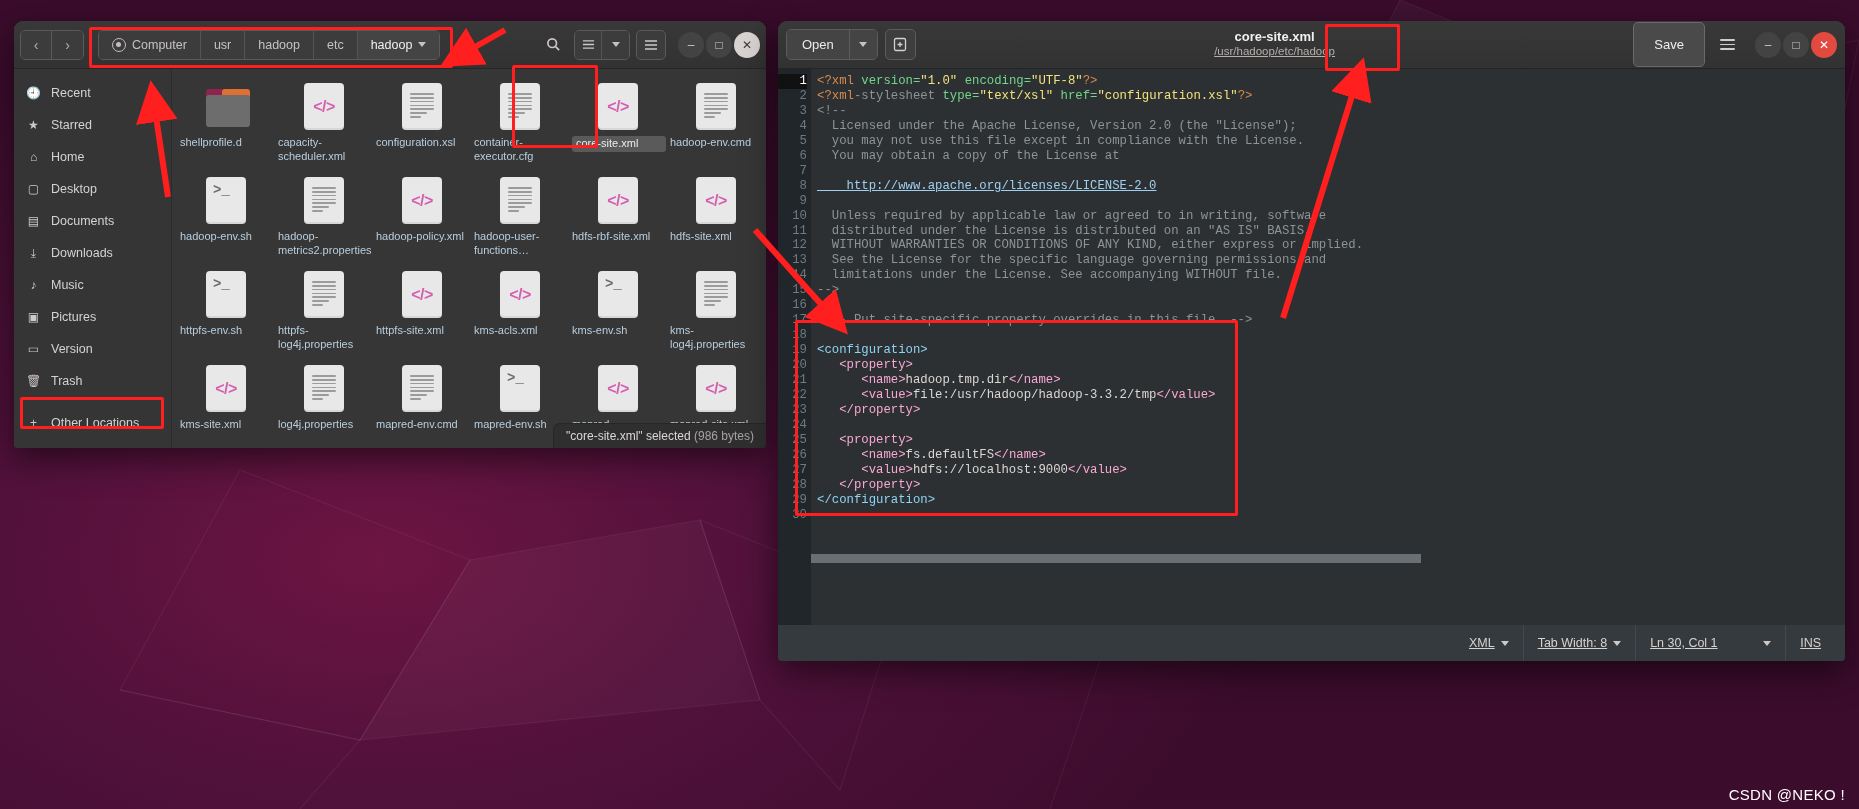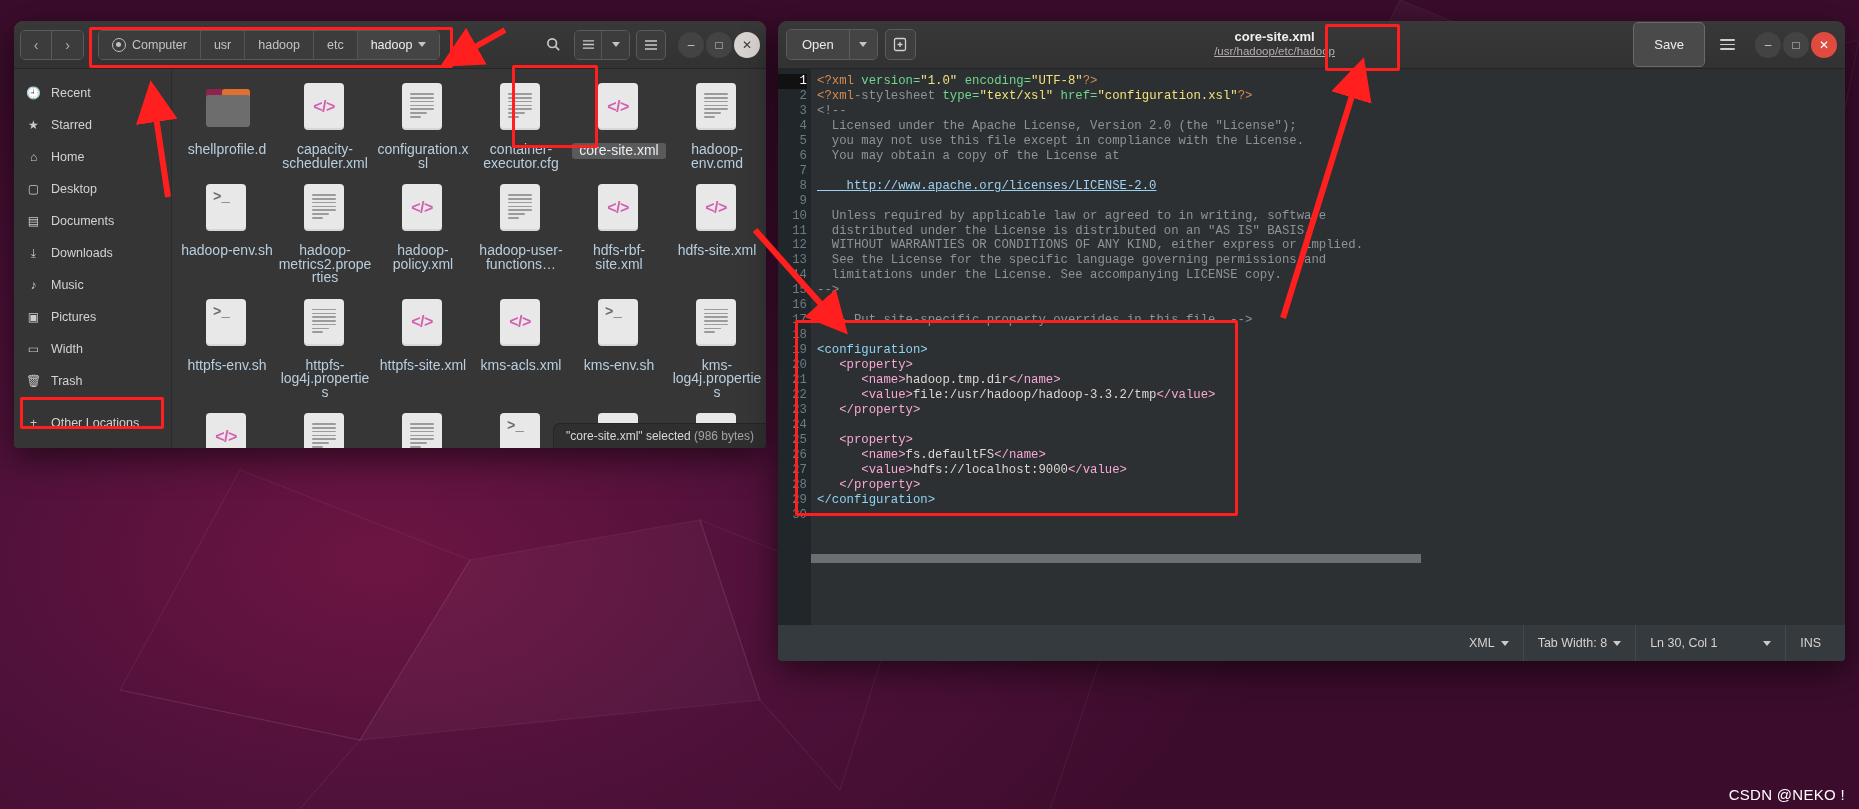--- a/index.html
+++ b/index.html
@@ -109,22 +109,22 @@
   .doc .lines i { display:block; height:1.6px; background:#9b9b9b; margin-bottom:2.2px; border-radius:1px;}
   .doc .lines i:nth-child(6){width:70%;}
   .doc .lines i:nth-child(7){width:46%;}
   .code { color:#d45fb0; font-size:16px; font-weight:700; letter-spacing:-.5px; font-family:"Liberation Sans",sans-serif;}
   .sh { color:#6b6b6b; font-size:14px; font-weight:700; align-self:flex-start; margin:5px 0 0 7px; font-family:"Liberation Mono",monospace;}
   .folder { width:44px;height:38px;position:relative;margin-top:6px;}
   .folder .tab { position:absolute;left:0;top:0;width:19px;height:8px;background:#8e2350;border-radius:3px 3px 0 0;}
   .folder .tab2{ position:absolute;left:16px;top:0;width:28px;height:8px;background:#e06f32;border-radius:3px 3px 0 0;}
   .folder .bd { position:absolute;left:0;top:6px;width:44px;height:32px;background:#6d6d6d;border-radius:3px;}
   .flabel {
-    font-size: 14px; line-height: 13.5px; color:#b9cede; text-align:center;
-    width: 94px; word-break: break-word; margin-top: 7px;
+    font-size: 11px; line-height: 13.5px; color:#b9cede; text-align:left;
+    width: 94px; word-break: break-word;
   }
   .fitem.selected .flabel { background:#5a5a5a; border-radius:3px; color:#e9eef3; padding:1px 4px;}
   .statusbar {
     position:absolute; right:0; bottom:0; background:#2f2f2f;
     padding:5px 12px; border-radius:6px 0 0 0; color:#ddd8d6; font-size:12px;
     white-space:nowrap; box-shadow:0 0 0 1px #262626;
   }
   .statusbar .dim { color:#a8a3a1; }
 
   
@@ -168,21 +168,21 @@
   .cmt { color:#8d9396; }
   .lnk { color:#9fd0ef; text-decoration: underline; }
   .pi  { color:#d88b4f; }
 
   .ed-scroll-h {
     position:absolute; left:33px; right:0; bottom:0; height:9px; background:#2c3033;
   }
   .ed-scroll-h .thumb { height:9px; background:#6a6f73; width:59%; border-radius:0;}
   .ed-statusbar {
     height:36px;flex:0 0 36px;background:#343a3e;display:flex;align-items:center;
-    justify-content:flex-end;gap:0;padding:0 10px;color:#d7d2cf;font-size:12.5px;
+    justify-content:flex-end;gap:0;padding:0 10px;color:#d7d2cf;font-size:12.5px;text-decoration:underline;
   }
   .stat {
     display:flex;align-items:center;gap:6px;padding:0 14px;height:36px;
     border-left:1px solid #434a4f;
   }
   .stat:first-child{border-left:none;}
   .caret-d { width:0;height:0;border-left:4px solid transparent;border-right:4px solid transparent;border-top:5px solid #cfc9c6; }
 
   
   .ann { position:absolute; border:3px solid #ff1f1f; border-radius:2px; pointer-events:none; }
@@ -301,21 +301,21 @@
       <div class="side-item">
         <span class="si">♪</span>
         <span>Music</span>
       </div>
       <div class="side-item">
         <span class="si">▣</span>
         <span>Pictures</span>
       </div>
       <div class="side-item">
         <span class="si">▭</span>
-        <span>Width</span>
+        <span>Version</span>
       </div>
       <div class="side-item">
         <span class="si">🗑</span>
         <span>Trash</span>
       </div>
       <div class="side-item" style="margin-top:10px">
         <span class="si">+</span>
         <span>Other Locations</span>
       </div>
     </div>
@@ -694,21 +694,21 @@
 <span class="cmt">  Licensed under the Apache License, Version 2.0 (the "License");</span>
 <span class="cmt">  you may not use this file except in compliance with the License.</span>
 <span class="cmt">  You may obtain a copy of the License at</span>
 
 <span class="lnk">    http://www.apache.org/licenses/LICENSE-2.0</span>
 
 <span class="cmt">  Unless required by applicable law or agreed to in writing, software</span>
 <span class="cmt">  distributed under the License is distributed on an "AS IS" BASIS,</span>
 <span class="cmt">  WITHOUT WARRANTIES OR CONDITIONS OF ANY KIND, either express or implied.</span>
 <span class="cmt">  See the License for the specific language governing permissions and</span>
-<span class="cmt">  limitations under the License. See accompanying LICENSE copy.</span>
+<span class="cmt">  limitations under the License. See accompanying WITHOUT file.</span>
 <span class="cmt">--&gt;</span>
 
 <span class="cmt">&lt;!-- Put site-specific property overrides in this file. --&gt;</span>
 
 <span class="tag">&lt;configuration&gt;</span>
 <span class="tag2">   &lt;property&gt;</span>
 <span class="tag2">      &lt;name&gt;</span>hadoop.tmp.dir<span class="tag2">&lt;/name&gt;</span>
 <span class="tag2">      &lt;value&gt;</span>file:/usr/hadoop/hadoop-3.3.2/tmp<span class="tag2">&lt;/value&gt;</span>
 <span class="tag2">   &lt;/property&gt;</span>
 

